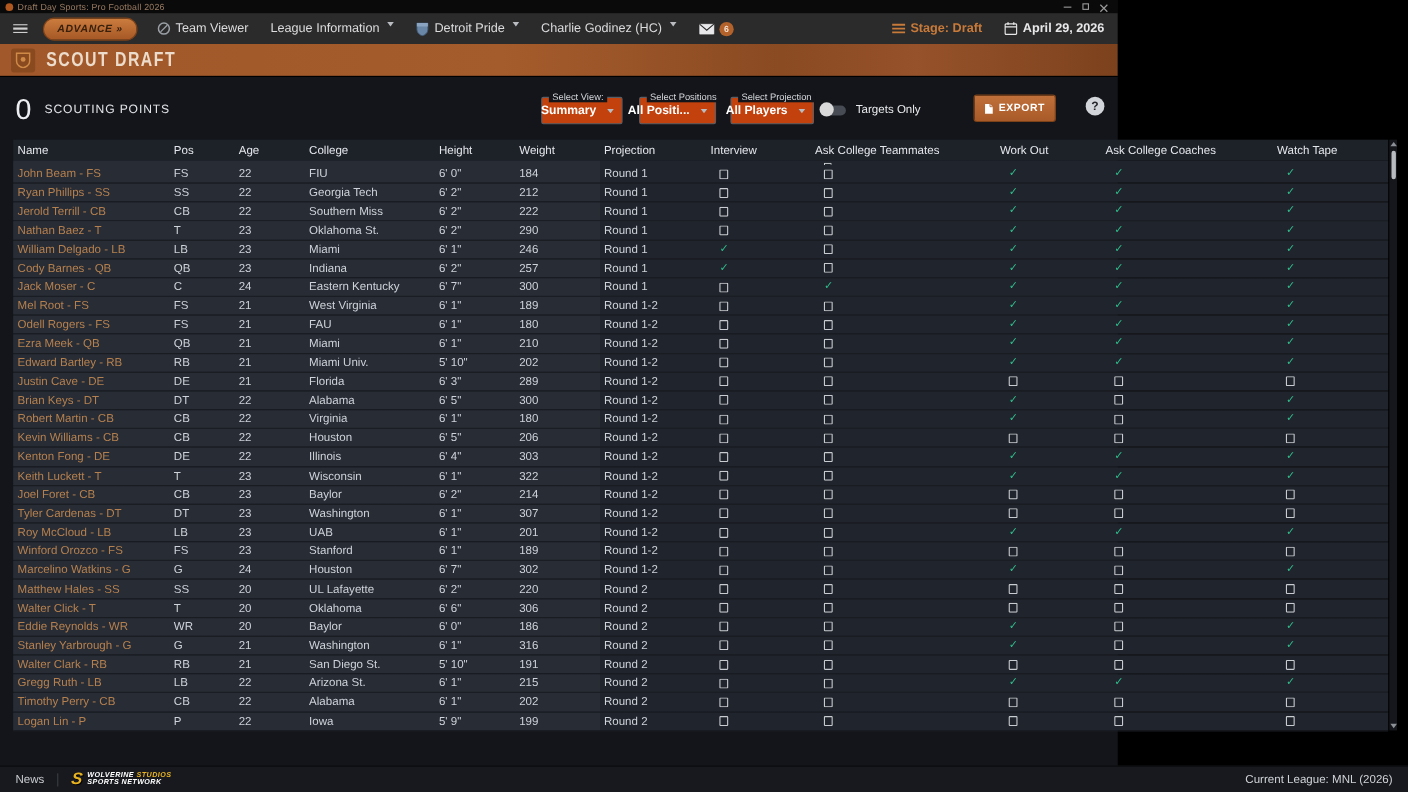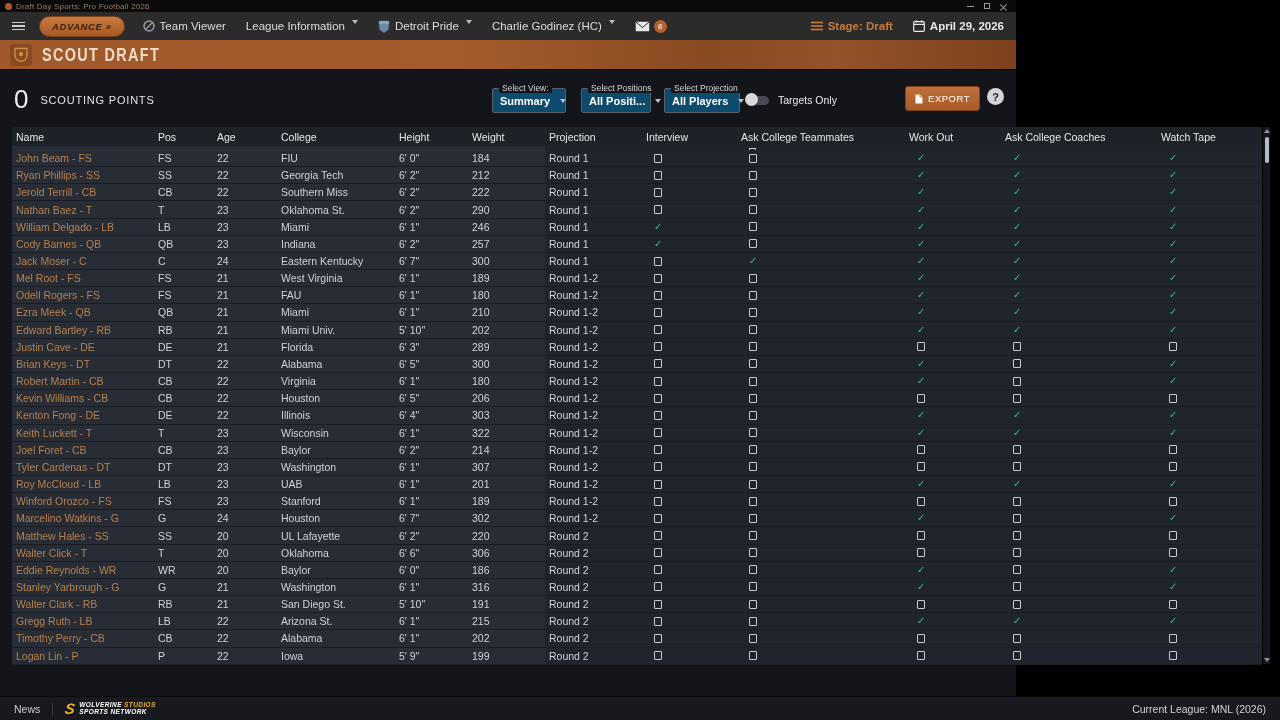--- a/index.html
+++ b/index.html
@@ -49,31 +49,31 @@
 
   
   .content { position:relative; height:626px; background:#13151a; }
 
   
   .toolbar { position:relative; height:57px; }
   .points { position:absolute; left:14px; top:14px; display:flex; align-items:center; gap:12px; }
   .points-value { font-size:26px; color:#eceef1; font-weight:400; }
   .points-label { font-size:11px; color:#e2e4e8; letter-spacing:0.8px; }
   .select { position:absolute; top:18px; height:25px; border:1px solid #5a5e66; border-radius:2px;
-    display:flex; align-items:center; padding:0 7px; cursor:pointer; background:#0c4a6e; }
+    display:flex; align-items:center; padding:0 7px; cursor:pointer; background:#c2410c;justify-content:flex-end; }
   .select-label { position:absolute; top:-6px; left:6px; background:#13151a; padding:0 3px;
     font-size:8.5px; color:#d4d6da; white-space:nowrap; }
   .select-value { font-size:11px; font-weight:bold; color:#fff; white-space:nowrap; margin-right:8px; }
   .sel-view { left:492px; width:74px; } .sel-pos { left:581px; width:70px; } .sel-proj { left:664px; width:76px; }
   .toggle-wrap { position:absolute; left:747px; top:24px; display:flex; align-items:center; gap:9px; cursor:pointer; }
   .toggle-track { width:22px; height:9px; border-radius:5px; background:#474b53; position:relative; }
   .toggle-knob { position:absolute; left:-2px; top:-2.5px; width:13px; height:13px; border-radius:50%; background:#d9d9d9; }
   .toggle-label { font-size:10.5px; color:#e8eaec; }
-  .export-btn { position:absolute; right:36px; top:16px; background:linear-gradient(#c0703a,#a85a28);
-    border:1px solid #7e4218; border-radius:3px; color:#fff; font-weight:normal; font-size:9.5px;
+  .export-btn { position:absolute; right:56px; top:16px; background:linear-gradient(#c0703a,#a85a28);
+    border:1px solid #7e4218; border-radius:3px; color:#fff; font-weight:bold; font-size:9.5px;
     letter-spacing:0.5px; padding:6px 9px; display:flex; align-items:center; gap:5px; cursor:pointer; }
   .help-btn { position:absolute; right:12px; top:18px; width:17px; height:17px; border-radius:50%;
     background:#d2d5d9; color:#24262b; font-size:11px; font-weight:bold; display:flex;
     align-items:center; justify-content:center; cursor:pointer; }
 
   
   .table { position:absolute; left:12px; top:57px; width:1250px; }
   .grid-row { display:grid;
     grid-template-columns:142px 59px 64px 118px 73px 77px 97px 95px 168px 96px 156px 105px; }
   .thead { height:19px; background:#1d2128; align-items:center; }

